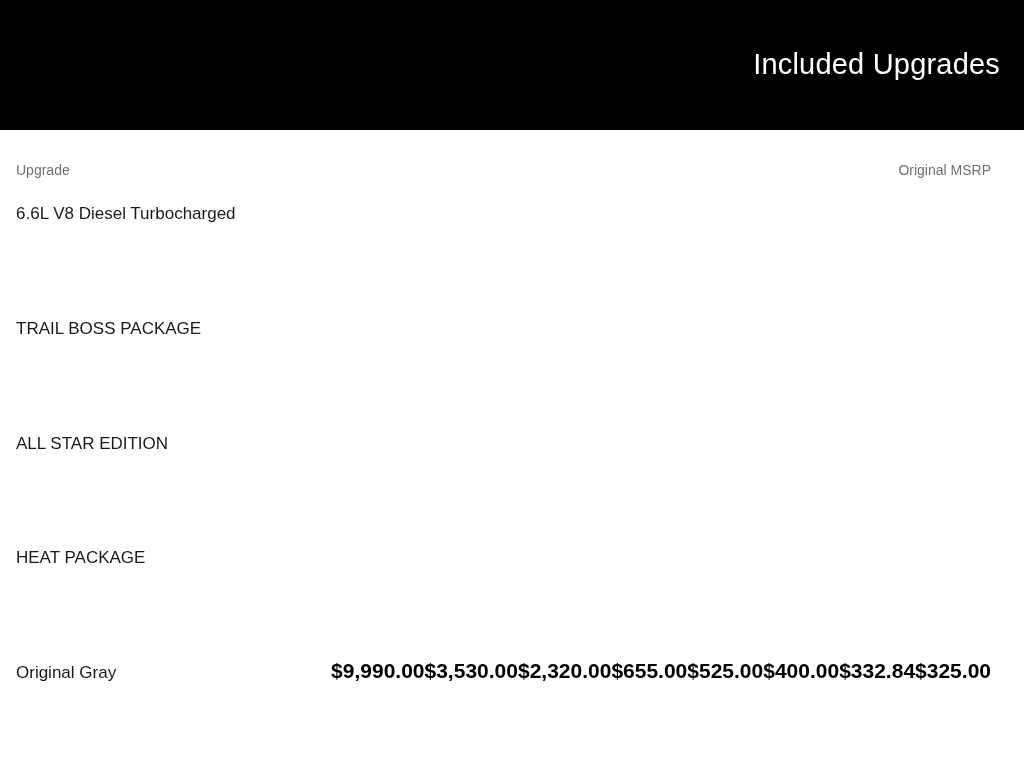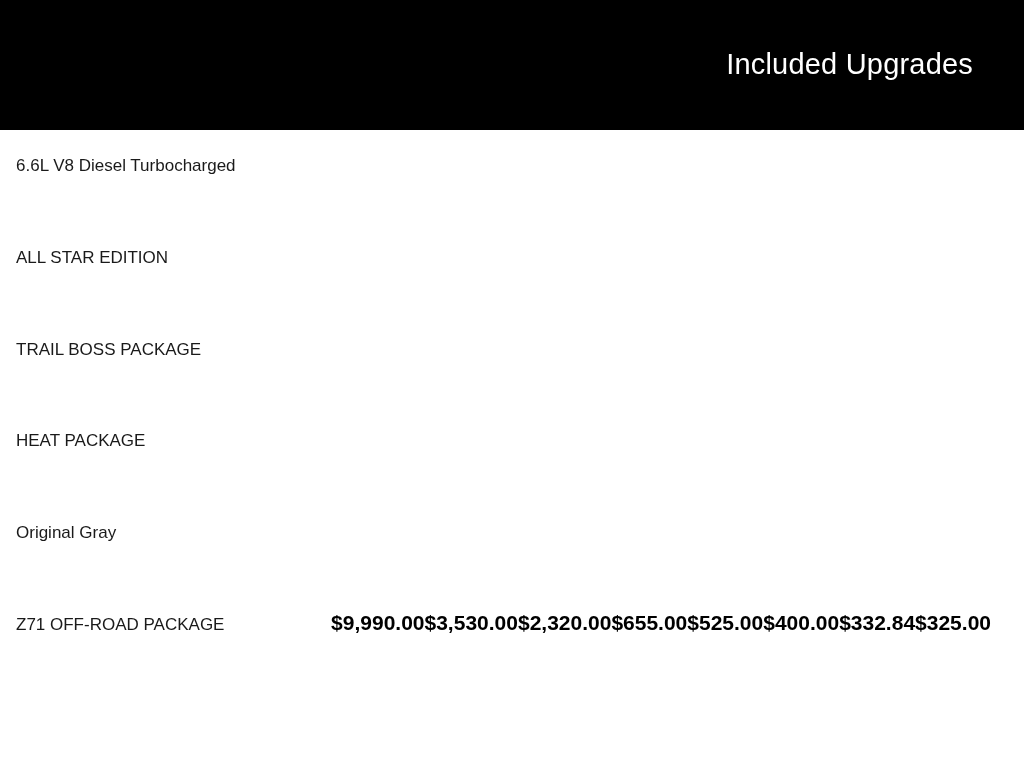--- a/index.html
+++ b/index.html
@@ -14,21 +14,21 @@
     background: #ffffff;
     overflow: hidden;
     font-family: "Liberation Sans", "DejaVu Sans", sans-serif;
   }
   .header {
     height: 130px;
     background: #000000;
     display: flex;
     align-items: center;
     justify-content: flex-end;
-    padding-right: 51px;
+    padding-right: 24px;
     box-sizing: border-box;
   }
   .title {
     margin: 0;
     color: #ffffff;
     font-size: 29px;
     font-weight: 400;
     line-height: 1.1;
     letter-spacing: 0.2px;
   }
@@ -90,29 +90,32 @@
 <body>
 
 <div class="page">
 
   <header class="header">
     <h1 class="title">Included Upgrades</h1>
   </header>
 
   <main class="content">
 
+    <div class="col-headers">
+      <span>Upgrade</span>
+      <span>Original MSRP</span>
+    </div>
 
     <div class="rows">
       <div class="labels-col" id="labels-col">
           <div class="row-label">6.6L V8 Diesel Turbocharged</div>
+          <div class="row-label">TRAIL BOSS PACKAGE</div>
           <div class="row-label">ALL STAR EDITION</div>
-          <div class="row-label">TRAIL BOSS PACKAGE</div>
           <div class="row-label">HEAT PACKAGE</div>
           <div class="row-label">Original Gray</div>
-          <div class="row-label">Z71 OFF-ROAD PACKAGE</div>
         </div>
       <div class="prices-col" id="prices-col">
           <div class="row-price">$9,990.00</div>
           <div class="row-price">$3,530.00</div>
           <div class="row-price">$2,320.00</div>
           <div class="row-price">$655.00</div>
           <div class="row-price">$525.00</div>
           <div class="row-price">$400.00</div>
           <div class="row-price">$332.84</div>
           <div class="row-price">$325.00</div>

